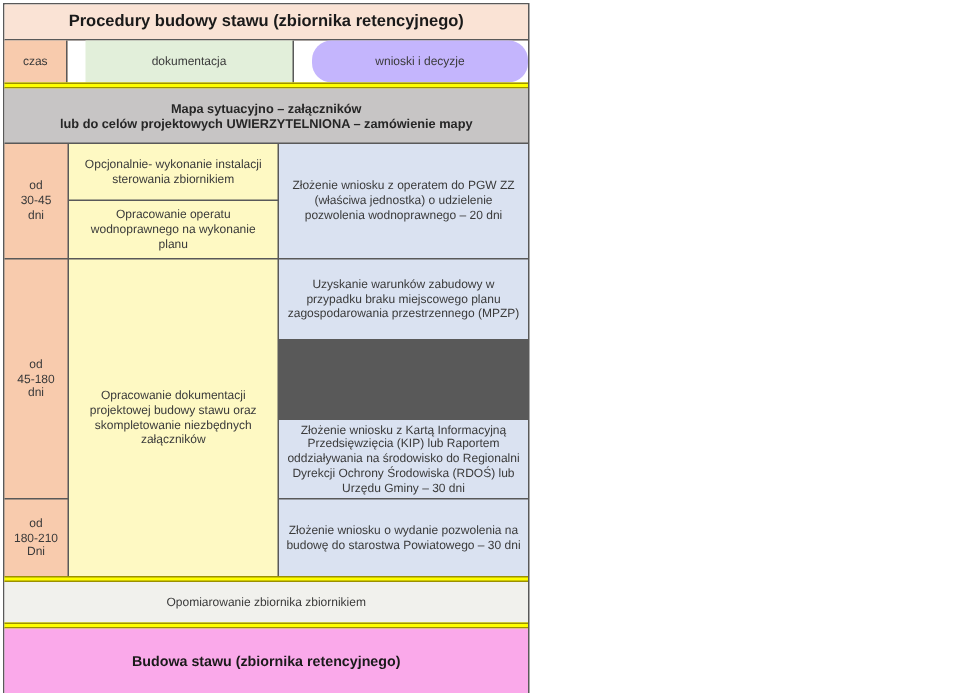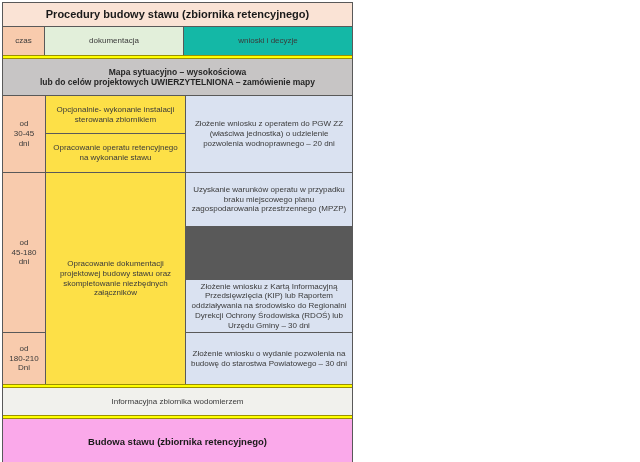--- a/index.html
+++ b/index.html
@@ -15,41 +15,41 @@
   }
   .cell{
     display:flex;align-items:center;justify-content:center;
     text-align:center;white-space:pre-line;
     font-size:8px;line-height:1.22;padding:1px 4px;box-sizing:border-box;
   }
   .row-title{
     height:24px;background:#fae3d5;border-bottom:1px solid #595959;
     font-weight:bold;font-size:11px;color:#1a1a1a;
   }
-  .row-header{display:flex;height:28px;}
+  .row-header{display:flex;height:28px;gap:12px;}
   .row-header .cell{height:100%;}
   .hdr-czas{width:42px;background:#f8cbad;border-right:1px solid #595959;}
   .hdr-dok{width:139px;background:#e2efda;border-right:1px solid #595959;text-align:right;}
-  .hdr-wn{flex:1;background:#14b8a6;}
+  .hdr-wn{flex:1;background:#c4b5fd;border-radius:13px;}
   .sep-yellow{
     height:2px;background:#ffff00;
     border-top:1px solid #9c9100;border-bottom:1px solid #9c9100;
   }
   .row-gray{
     height:37px;background:#c7c5c5;border-bottom:1px solid #595959;
     font-weight:bold;font-size:8.5px;color:#262626;
   }
   .main-grid{
     display:grid;
     grid-template-columns:42px 139px 1fr;
     grid-template-rows:37px 38px 53px 52px 52px 51px;
     gap:1px;background:#595959;
   }
   .c-time{background:#f8cbad;}
-  .c-doc{background:#fde047;}
+  .c-doc{background:#fef9c3;}
   .c-dec{background:#dae2f1;}
   .t1{grid-column:1;grid-row:1/3;}
   .t2{grid-column:1;grid-row:3/6;}
   .t3{grid-column:1;grid-row:6/7;}
   .d1{grid-column:2;grid-row:1/2;}
   .d2{grid-column:2;grid-row:2/3;}
   .d3{grid-column:2;grid-row:3/7;}
   .w1{grid-column:3;grid-row:1/3;}
   .w2{grid-column:3;grid-row:3/4;}
   .w3{grid-column:3;grid-row:4/5;}
@@ -68,45 +68,45 @@
   <div class="cell row-title">Procedury budowy stawu (zbiornika retencyjnego)</div>
 
   <div class="row-header">
     <div class="cell hdr-czas">czas</div>
     <div class="cell hdr-dok">dokumentacja</div>
     <div class="cell hdr-wn">wnioski i decyzje</div>
   </div>
 
   <div class="sep-yellow"></div>
 
-  <div class="cell row-gray">Mapa sytuacyjno – wysokościowa
+  <div class="cell row-gray">Mapa sytuacyjno – załączników
 lub do celów projektowych UWIERZYTELNIONA – zamówienie mapy</div>
 
   <div class="main-grid">
     <div class="cell c-time t1">od
 30-45
 dni</div>
     <div class="cell c-time t2">od
 45-180
 dni</div>
     <div class="cell c-time t3">od
 180-210
 Dni</div>
 
     <div class="cell c-doc d1">Opcjonalnie- wykonanie instalacji sterowania zbiornikiem</div>
-    <div class="cell c-doc d2">Opracowanie operatu retencyjnego na wykonanie stawu</div>
+    <div class="cell c-doc d2">Opracowanie operatu wodnoprawnego na wykonanie planu</div>
     <div class="cell c-doc d3">Opracowanie dokumentacji projektowej budowy stawu oraz skompletowanie niezbędnych załączników</div>
 
     <div class="cell c-dec w1">Złożenie wniosku z operatem do PGW ZZ (właściwa jednostka) o udzielenie pozwolenia wodnoprawnego – 20 dni</div>
-    <div class="cell c-dec w2">Uzyskanie warunków operatu w przypadku braku miejscowego planu zagospodarowania przestrzennego (MPZP)</div>
+    <div class="cell c-dec w2">Uzyskanie warunków zabudowy w przypadku braku miejscowego planu zagospodarowania przestrzennego (MPZP)</div>
     <div class="cell c-dec w4">Złożenie wniosku z Kartą Informacyjną Przedsięwzięcia (KIP) lub Raportem oddziaływania na środowisko do Regionalni Dyrekcji Ochrony Środowiska (RDOŚ) lub Urzędu Gminy – 30 dni</div>
     <div class="cell c-dec w5">Złożenie wniosku o wydanie pozwolenia na budowę do starostwa Powiatowego – 30 dni</div>
   </div>
 
   <div class="sep-yellow"></div>
 
-  <div class="cell row-meter">Informacyjna zbiornika wodomierzem</div>
+  <div class="cell row-meter">Opomiarowanie zbiornika zbiornikiem</div>
 
   <div class="sep-yellow"></div>
 
   <div class="cell row-build">Budowa stawu (zbiornika retencyjnego)</div>
 
 </div>
 
 </body></html>

